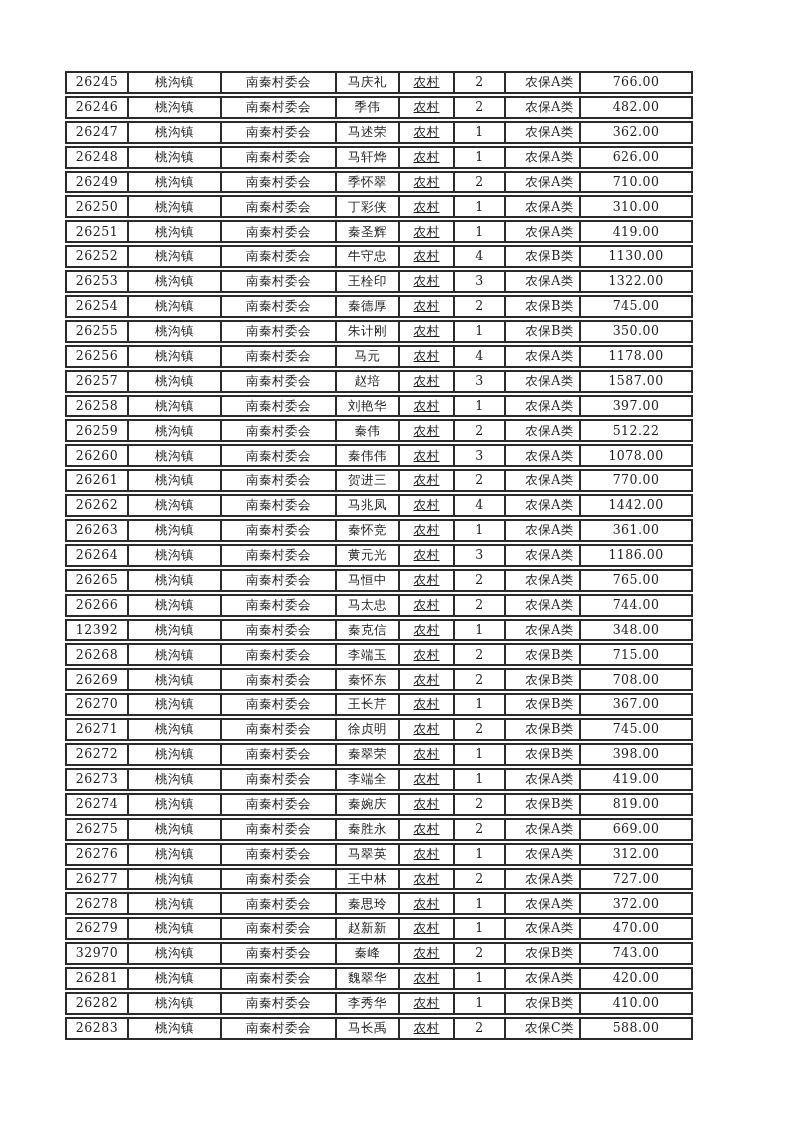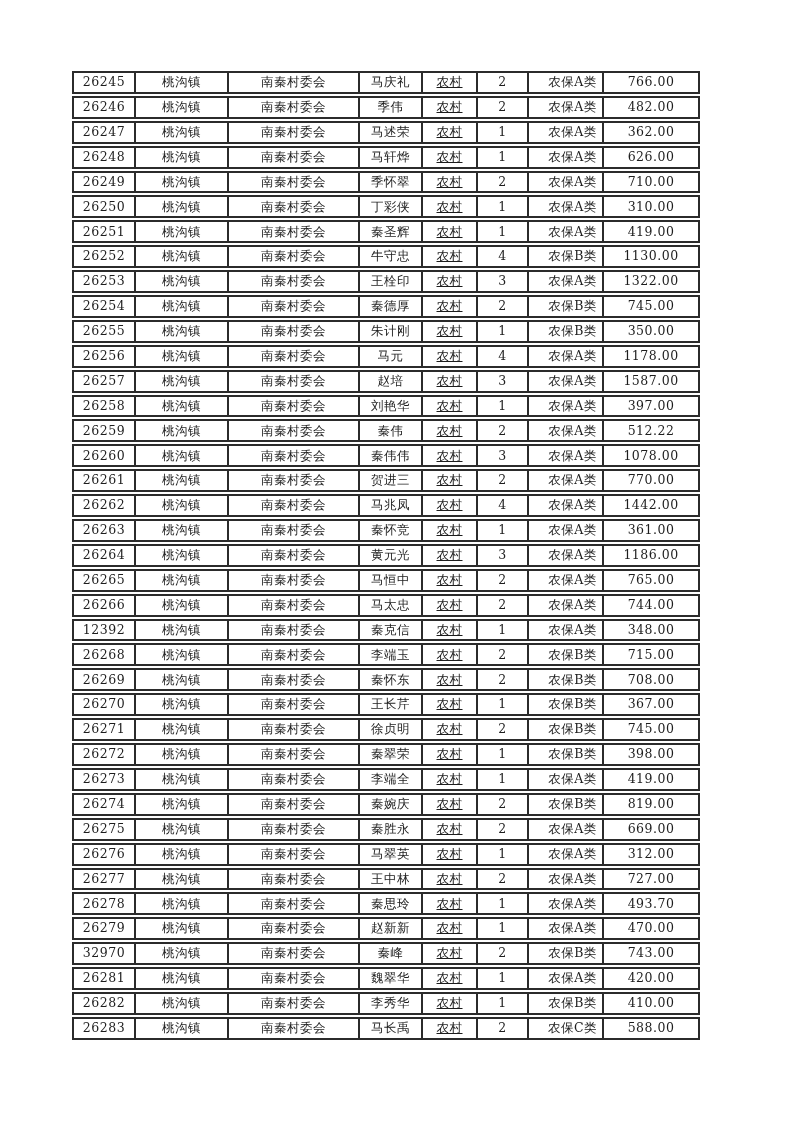--- a/index.html
+++ b/index.html
@@ -10,21 +10,21 @@
   .page {
     position: relative;
     width: 793px;
     height: 1122px;
     background: #ffffff;
     overflow: hidden;
     font-family: "DejaVu Serif", "Liberation Serif", serif;
   }
   .fee-table {
     position: absolute;
-    left: 72px;
+    left: 65px;
     top: 71px;
     width: 628px;
   }
   .row {
     box-sizing: border-box;
     display: flex;
     align-items: stretch;
     height: 22.9px;
     border: 2px solid #2b2b2b;
     margin-bottom: 2px;
@@ -42,21 +42,21 @@
     white-space: nowrap;
     overflow: hidden;
     letter-spacing: 0.5px;
   }
   .cell.num {
     font-family: "DejaVu Serif", "Liberation Serif", serif;
     letter-spacing: 0.5px;
   }
   .c0 { width: 62px; }
   .c1 { width: 93px; }
-  .c2 { width: 131px; text-align: center; }
+  .c2 { width: 115px; text-align: center; }
   .c3 { width: 63px; }
   .c4 { width: 55px; text-decoration: underline; }
   .c5 { width: 51px; }
   .c6 { width: 61px; margin-left: 14px; }
   .c7 { flex: 1; border-right: none; }
 </style>
 </head>
 <body>
 
 <div class="page">
@@ -392,21 +392,21 @@
         <div class="cell c7 num">727.00</div>
       </div>
       <div class="row">
         <div class="cell c0 num">26278</div>
         <div class="cell c1">桃沟镇</div>
         <div class="cell c2">南秦村委会</div>
         <div class="cell c3">秦思玲</div>
         <div class="cell c4">农村</div>
         <div class="cell c5 num">1</div>
         <div class="cell c6">农保A类</div>
-        <div class="cell c7 num">493.70</div>
+        <div class="cell c7 num">372.00</div>
       </div>
       <div class="row">
         <div class="cell c0 num">26279</div>
         <div class="cell c1">桃沟镇</div>
         <div class="cell c2">南秦村委会</div>
         <div class="cell c3">赵新新</div>
         <div class="cell c4">农村</div>
         <div class="cell c5 num">1</div>
         <div class="cell c6">农保A类</div>
         <div class="cell c7 num">470.00</div>

